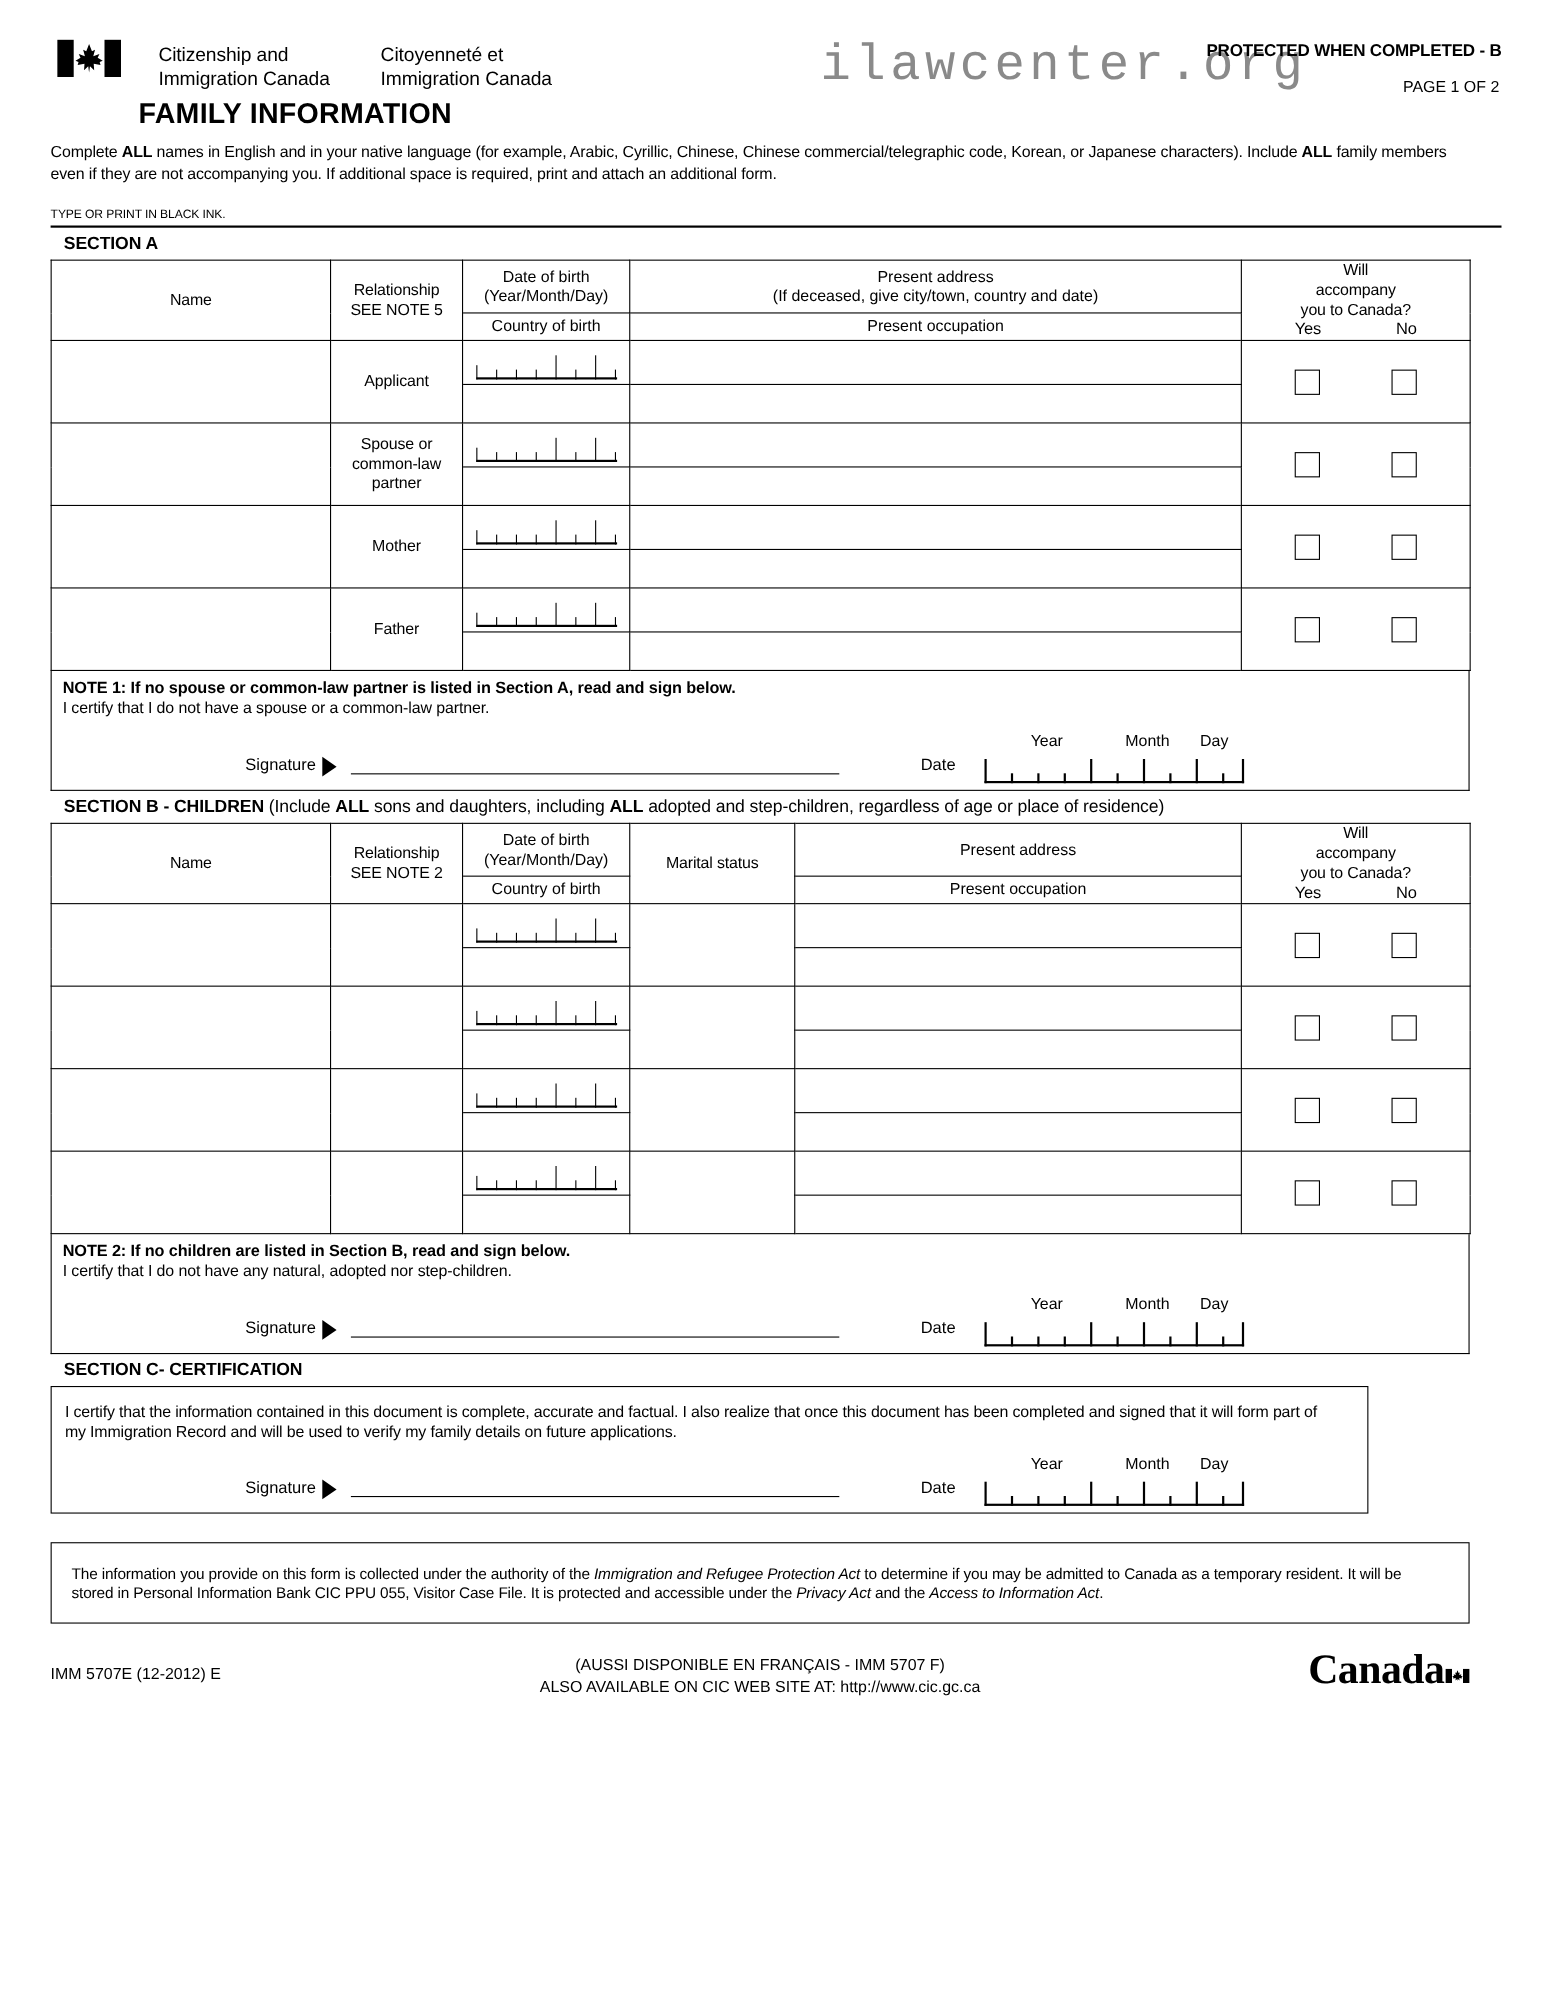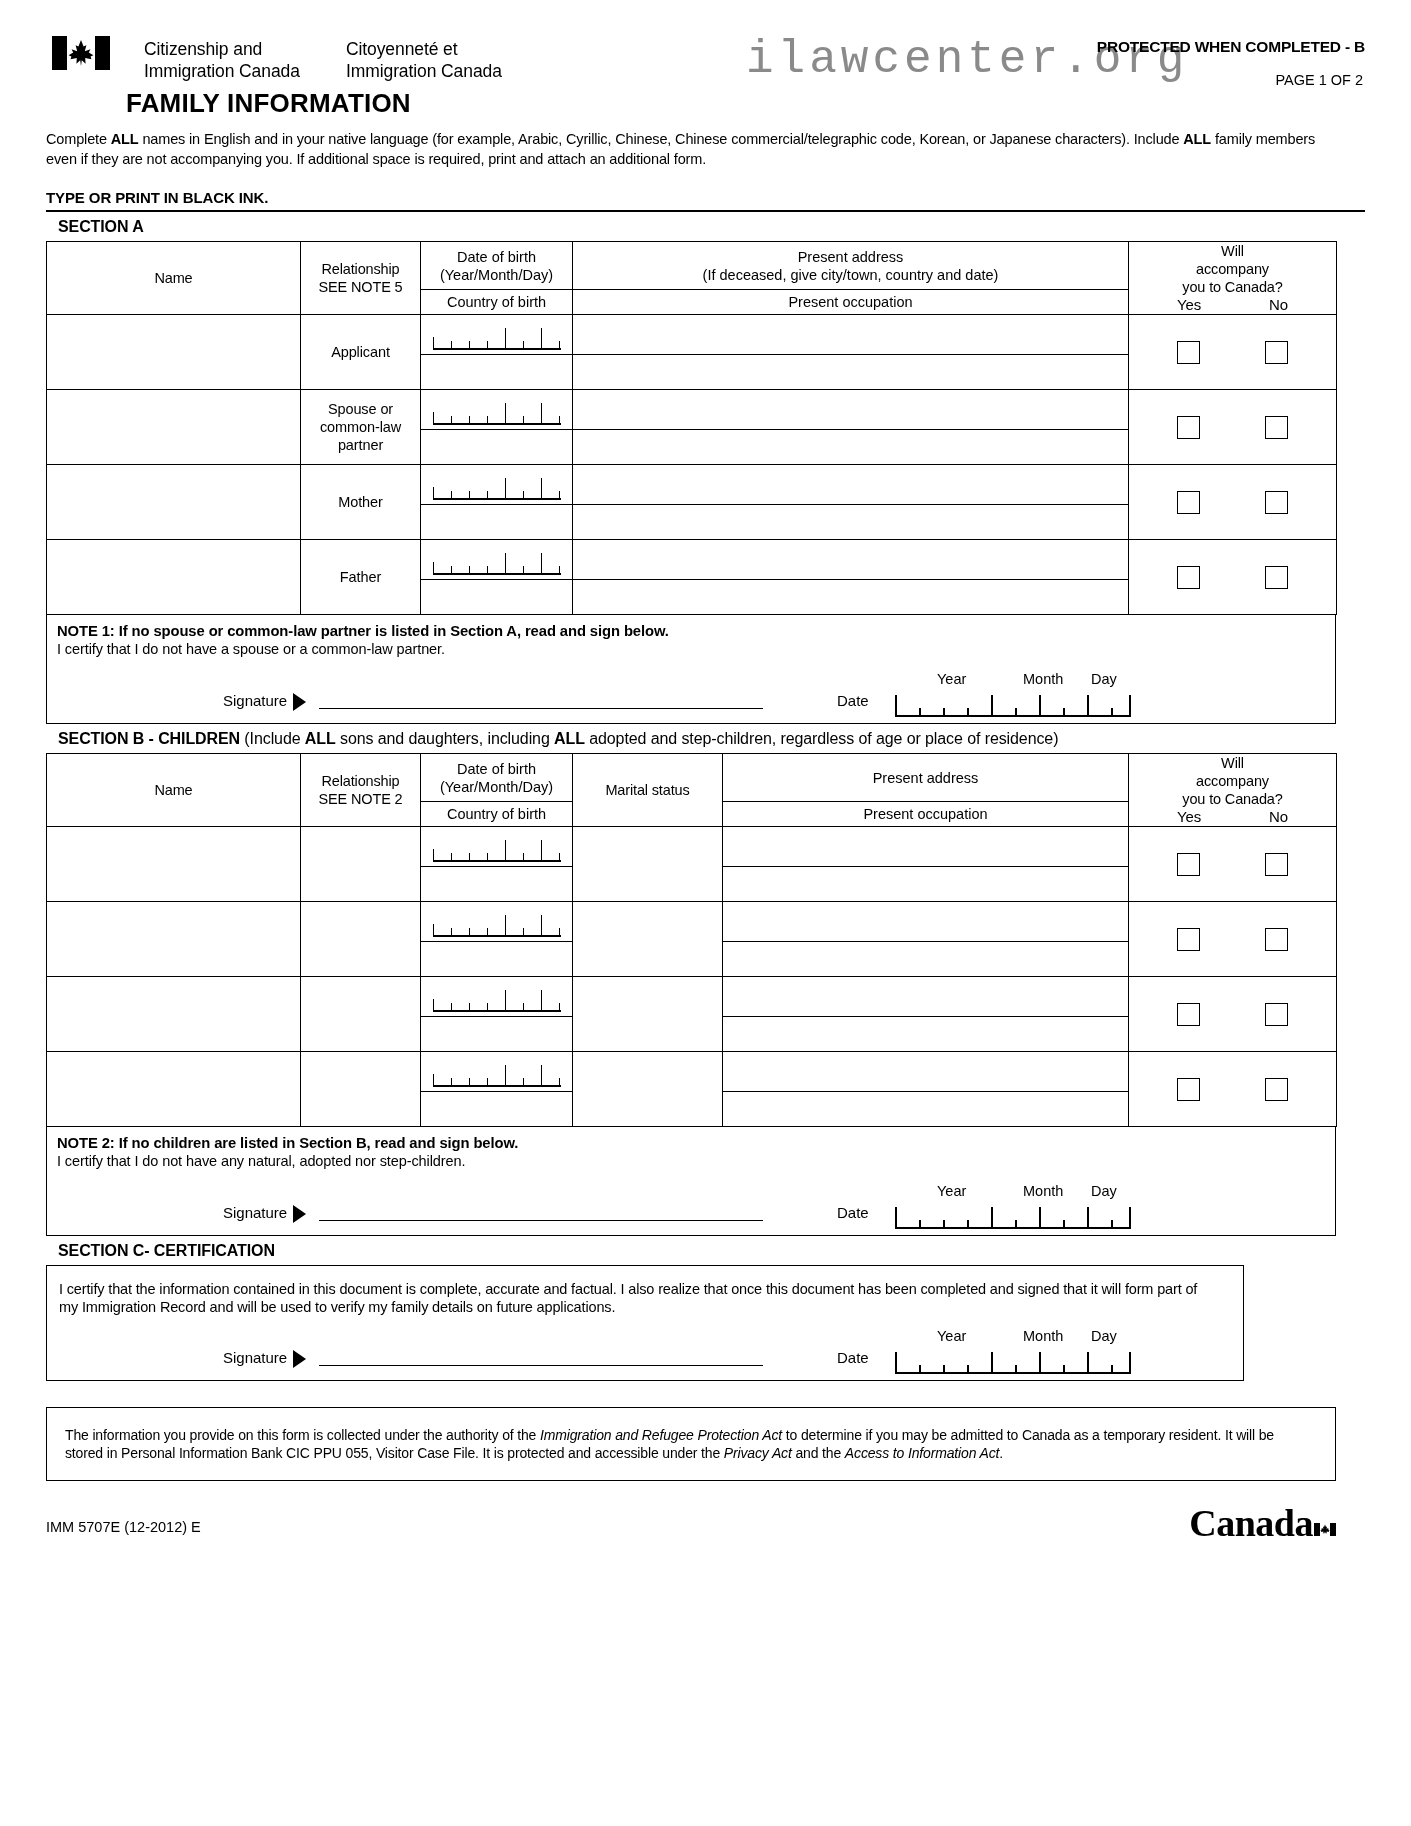--- a/index.html
+++ b/index.html
@@ -94,22 +94,22 @@
   
   .intro {
     margin-top: 22px;
     font-size: 14.5px;
     line-height: 19.5px;
     width: 1290px;
     letter-spacing: -0.15px;
   }
   .typeprint {
     margin-top: 20px;
-    font-size: 15px;
-    font-weight: bold;
+    font-size: 11px;
+    font-weight: normal;
     letter-spacing: -0.1px;
   }
   .rule {
     border-top: 2.5px solid #000;
     margin-top: 4px;
   }
   .section-head {
     font-size: 16px;
     font-weight: bold;
     padding: 6px 0 5px 12px;
@@ -803,20 +803,24 @@
       </div>
     </div>
   </div>
 
   <div class="privacy">
     <span>The information you provide on this form is collected under the authority of the </span><em>Immigration and Refugee Protection Act</em><span> to determine if you may be admitted to Canada as a temporary resident. It will be stored in Personal Information Bank CIC PPU 055, Visitor Case File. It is protected and accessible under the </span><em>Privacy Act</em><span> and the </span><em>Access to Information Act</em><span>.</span>
   </div>
 
   <div class="footer">
     <div class="imm-no">IMM 5707E (12-2012) E</div>
+    <div class="foot-center">
+      <div>(AUSSI DISPONIBLE EN FRANÇAIS - IMM 5707 F)</div>
+      <div>ALSO AVAILABLE ON CIC WEB SITE AT: http://www.cic.gc.ca</div>
+    </div>
     <div class="canada-wordmark">
       <span>Canada</span><span class="flagmark"><svg width="22" height="13" viewBox="0 0 22 13">
             <rect x="0" y="0" width="6" height="13" fill="#000"></rect>
             <rect x="16" y="0" width="6" height="13" fill="#000"></rect>
             <path d="M11 1.5 L12 4 L13.1 3.5 L12.5 5.8 L14.6 5 L14 6.2 L15.8 7.3 L14.7 7.8 L15 8.9 L12.6 8.4 L12.8 10.7 L11.3 9.3 L11 11.5 L10.7 9.3 L9.2 10.7 L9.4 8.4 L7 8.9 L7.3 7.8 L6.2 7.3 L8 6.2 L7.4 5 L9.5 5.8 L8.9 3.5 L10 4 Z" fill="#000"></path>
           </svg></span>
     </div>
   </div>
 
 </div>

